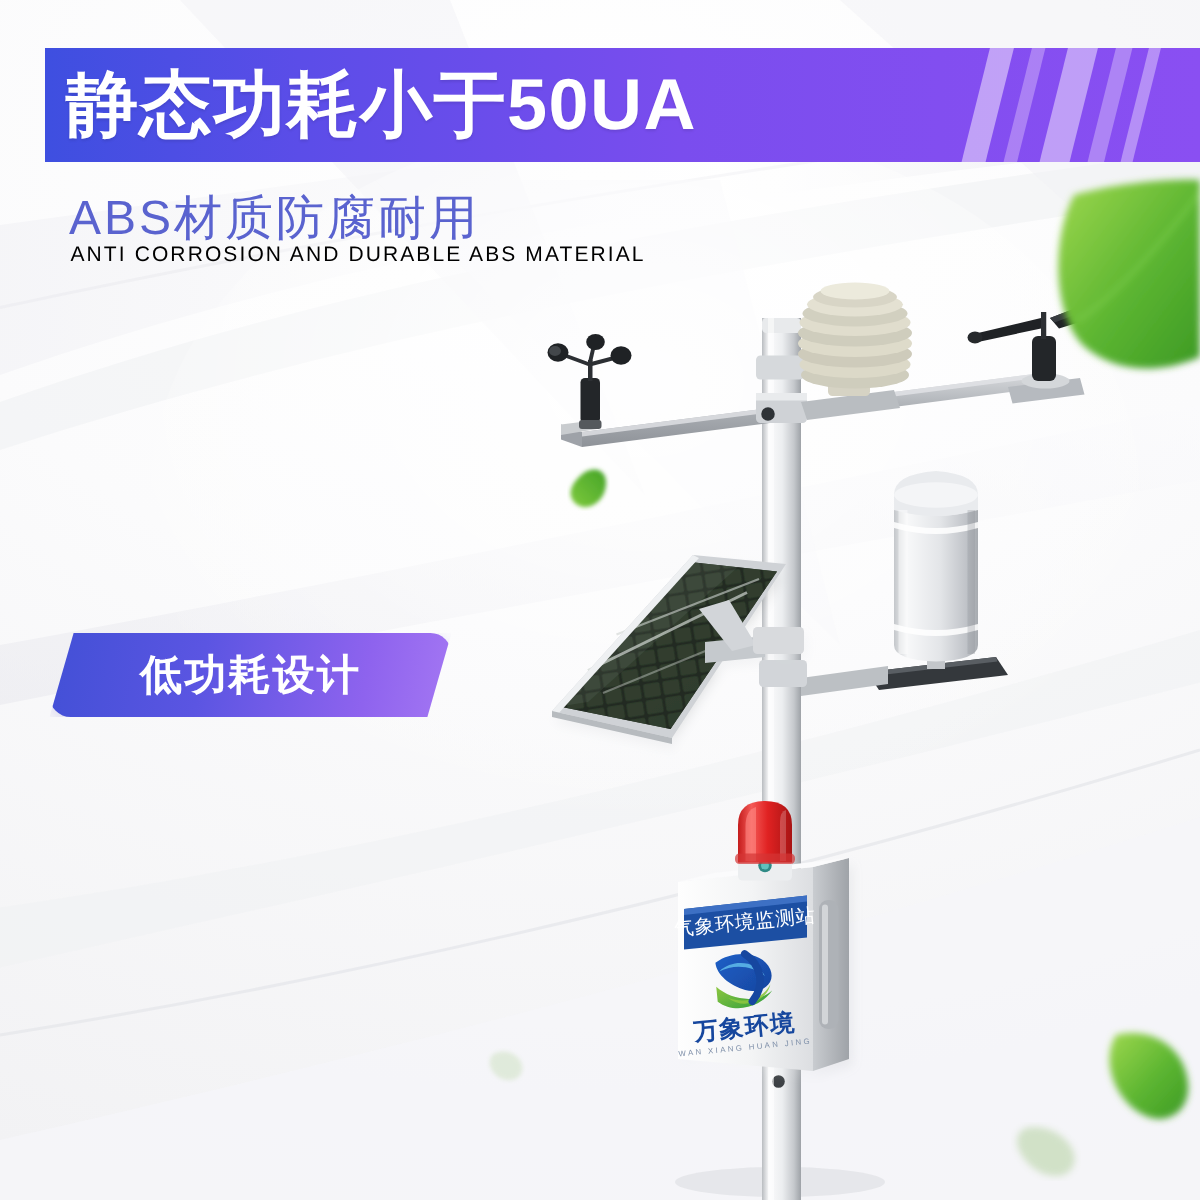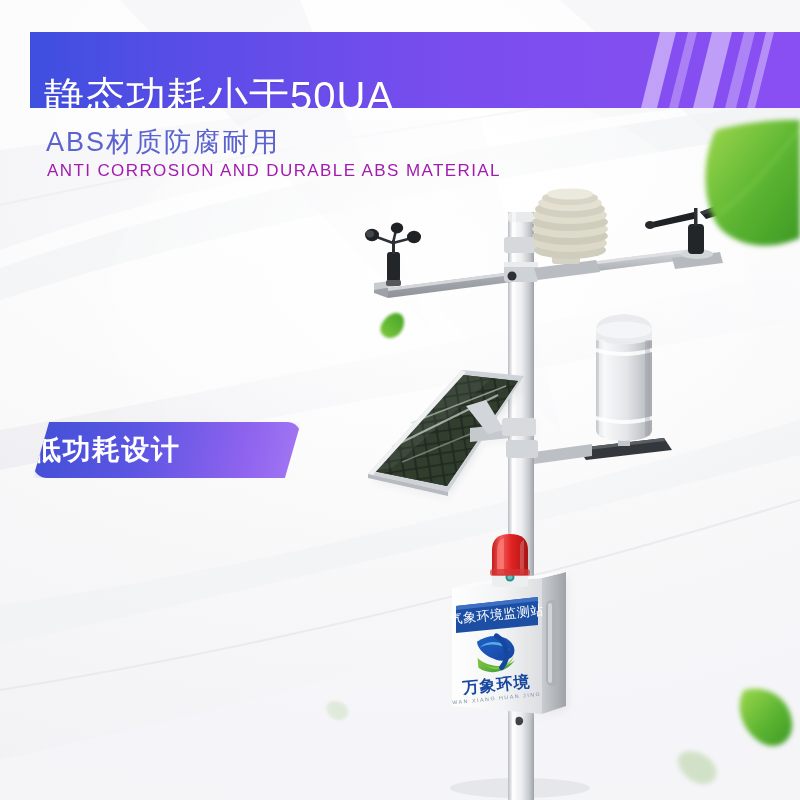--- a/index.html
+++ b/index.html
@@ -20,45 +20,45 @@
   
   .banner{
     position:absolute;left:30px;top:32px;width:770px;height:76px;
     background:linear-gradient(90deg,#3e4fe0 0%,#5b4de8 22%,#7a4dee 55%,#8a4ff2 100%);
     overflow:hidden;
   }
   .banner .stripes{position:absolute;inset:0;}
   .banner .stripe{position:absolute;top:-20px;height:120px;transform:skewX(-14deg);}
   .banner-title{
     position:absolute;left:14px;top:50%;transform:translateY(-50%);
-    color:#ffffff;font-size:40px;font-weight:normal;letter-spacing:1px;
-    white-space:nowrap;text-shadow:0 1px 2px rgba(0,0,0,.10);margin-top:26px;
+    color:#ffffff;font-size:48px;font-weight:bold;letter-spacing:1px;
+    white-space:nowrap;text-shadow:0 1px 2px rgba(0,0,0,.10);
   }
 
   .sub-cn{
     position:absolute;left:46px;top:124px;
-    color:#5a63cf;font-size:27px;letter-spacing:2px;white-space:nowrap;
+    color:#5a63cf;font-size:32px;letter-spacing:2px;white-space:nowrap;
   }
   .sub-en{
     position:absolute;left:47px;top:161px;
-    color:#a21caf;font-size:17px;letter-spacing:1.4px;white-space:nowrap;
+    color:#000000;font-size:14px;letter-spacing:1.4px;white-space:nowrap;
   }
 
   
   .pill{
     position:absolute;height:56px;width:268px;
     background:linear-gradient(100deg,#4250d6 0%,#5b55e2 38%,#8e63ee 78%,#a477f3 100%);
     border-radius:14px;
     -webkit-clip-path:polygon(6% 0%,100% 0%,94% 100%,0% 100%);
     clip-path:polygon(6% 0%,100% 0%,94% 100%,0% 100%);
     box-shadow:0 3px 10px rgba(80,70,190,.16);
   }
   .pill-label{
     position:absolute;left:0;right:0;top:50%;transform:translateY(-50%);
-    color:#fff;font-size:28px;font-weight:bold;letter-spacing:1.5px;
+    text-align:center;color:#fff;font-size:28px;font-weight:bold;letter-spacing:1.5px;
     white-space:nowrap;
   }
   #pill0{left:33px;top:422px;}
   #pill1{left:33px;top:508px;}
   #pill2{left:33px;top:594px;}
 
   
   .product{position:absolute;left:0;top:0;width:800px;height:800px;}
 </style>
 </head>

